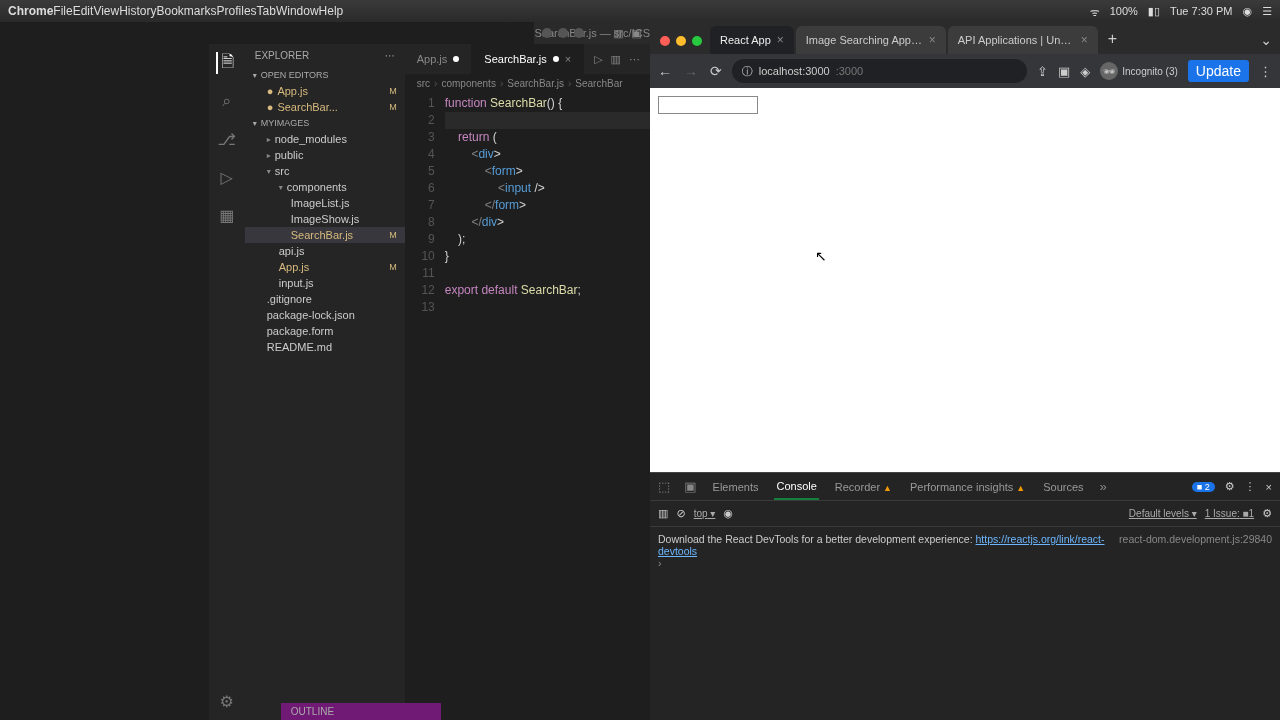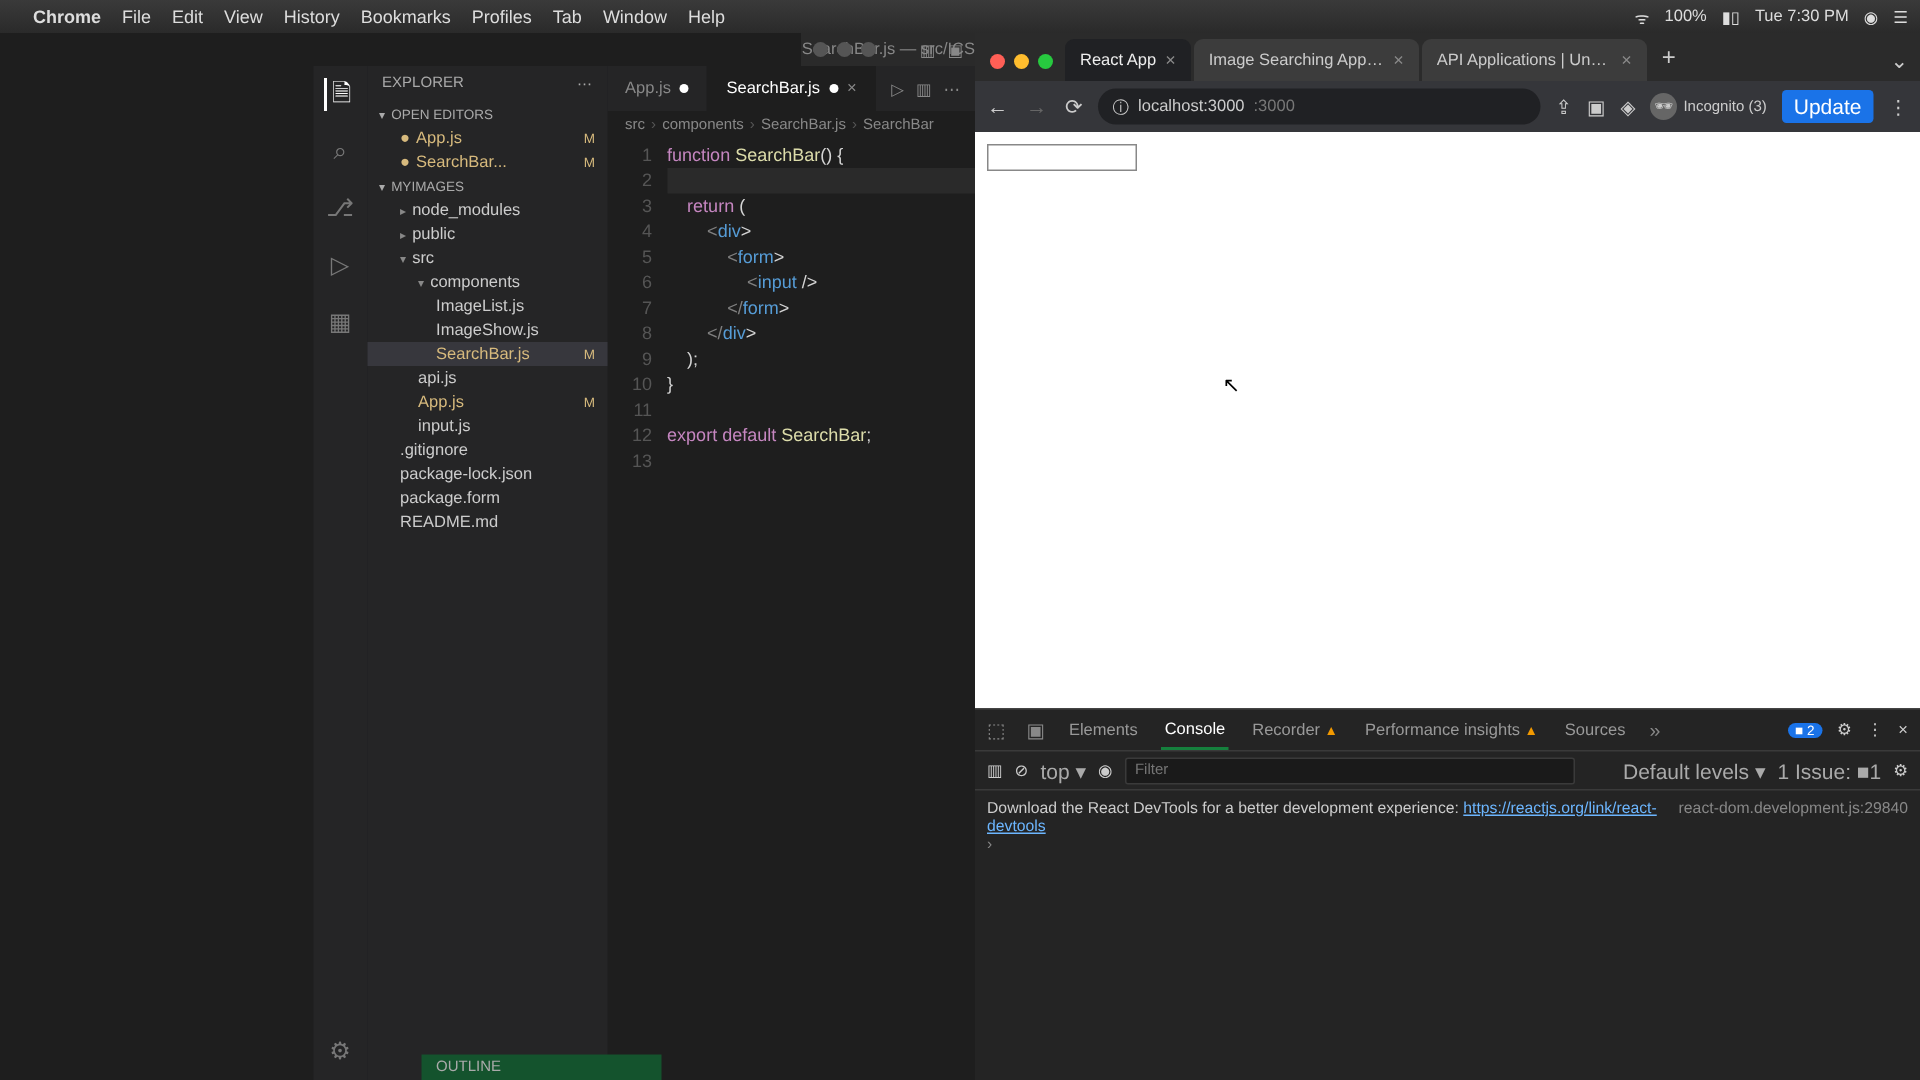--- a/index.html
+++ b/index.html
@@ -1,19 +1,19 @@
 <!DOCTYPE html>
 <html><head>
 <meta charset="utf-8">
 <style>
 * { margin: 0; padding: 0; box-sizing: border-box; font-family: -apple-system, BlinkMacSystemFont, "Segoe UI", sans-serif; }
 body { width: 1280px; height: 720px; background: #000; overflow: hidden; font-size: 11px; color: #ccc; }
 
 
-.menubar { height: 22px; background: linear-gradient(#3a3a3a,#2a2a2a); display: flex; align-items: center; padding: 0 8px; color: #ddd; font-size: 12px; gap: 14px; }
+.menubar { height: 22px; background: linear-gradient(#3a3a3a,#2a2a2a); display: flex; align-items: center; padding: 0 8px; color: #ddd; font-size: 12px; }
 .menubar .right { margin-left: auto; display: flex; gap: 10px; align-items: center; font-size: 11px; }
 .apple { font-size: 14px; }
 
 
 .workspace { display: flex; height: 698px; }
 
 
 .vscode { width: 650px; background: #1e1e1e; display: flex; flex-direction: column; align-items: flex-end; }
 .vscode-titlebar { height: 22px; background: #2a2a2a; color: #888; display: flex; align-items: center; justify-content: center; font-size: 11px; position: relative; }
 .traffic { position: absolute; left: 8px; display: flex; gap: 6px; }
@@ -78,26 +78,26 @@
 .devtools { height: 248px; background: #242424; border-top: 1px solid #444; display:flex; flex-direction:column; color:#ccc; font-size:11px; }
 .dt-tabs { height: 28px; display:flex; align-items:center; gap: 14px; padding: 0 8px; border-bottom:1px solid #3a3a3a; }
 .dt-tabs .dt-ico { color:#888; font-size:13px; }
 .dt-tab { color:#999; padding: 6px 2px; }
 .dt-tab.active { color:#fff; border-bottom:2px solid #15803d; }
 .dt-tab .warn { color:#f29900; margin-left:3px; font-size:9px; }
 .dt-right { margin-left:auto; display:flex; gap:10px; align-items:center; }
 .dt-badge { background:#1a73e8; color:#fff; border-radius:8px; padding:0 5px; font-size:9px; }
 .dt-filter { height:26px; display:flex; align-items:center; gap:8px; padding:0 8px; border-bottom:1px solid #3a3a3a; }
 .dt-filter input { flex:1; background:#1a1a1a; border:1px solid #3a3a3a; height:18px; color:#888; padding:0 6px; font-size:10px; border-radius:2px; max-width:300px; }
-.dt-filter .sel { color:#aaa; font-size:14px; }
+.dt-filter .sel { color:#aaa; font-size:10px;text-decoration:underline; }
 .dt-log { flex:1; padding:6px 8px; font-family:Menlo,monospace; font-size:10.5px; }
 .dt-log .src { float:right; color:#888; }
 .dt-log a { color:#6cb6ff; text-decoration:underline; }
 .dt-log .prompt { color:#888; }
-.outline { position:absolute; bottom:0; left:36px; width:160px; background:#14532d; padding:3px 10px; font-size:10px; text-transform:uppercase; color:#aaa; }
+.outline { position:absolute; bottom:0; left:36px; width:160px; background:#701a75; padding:3px 10px; font-size:10px; text-transform:uppercase; color:#aaa; }
 </style>
 </head>
 <body>
 
 <div class="menubar">
   <span class="apple"></span>
   <b>Chrome</b>
   <span>File</span>
   <span>Edit</span>
   <span>View</span>
@@ -264,21 +264,20 @@
           <span>⚙</span>
           <span>⋮</span>
           <span>×</span>
         </div>
       </div>
       <div class="dt-filter">
         <span>▥</span>
         <span>⊘</span>
         <span class="sel"><span>top</span> ▾</span>
         <span>◉</span>
-        <input placeholder="Filter" style="">
         <span class="sel" style="margin-left:auto;"><span>Default levels</span> ▾</span>
         <span class="sel"><span>1 Issue:</span> ■1</span>
         <span>⚙</span>
       </div>
       <div class="dt-log">
         <div><span class="src">react-dom.development.js:29840</span>
         <span>Download the React DevTools for a better development experience:</span>
         <a>https://reactjs.org/link/react-devtools</a></div>
         <div class="prompt">›</div>
       </div>

